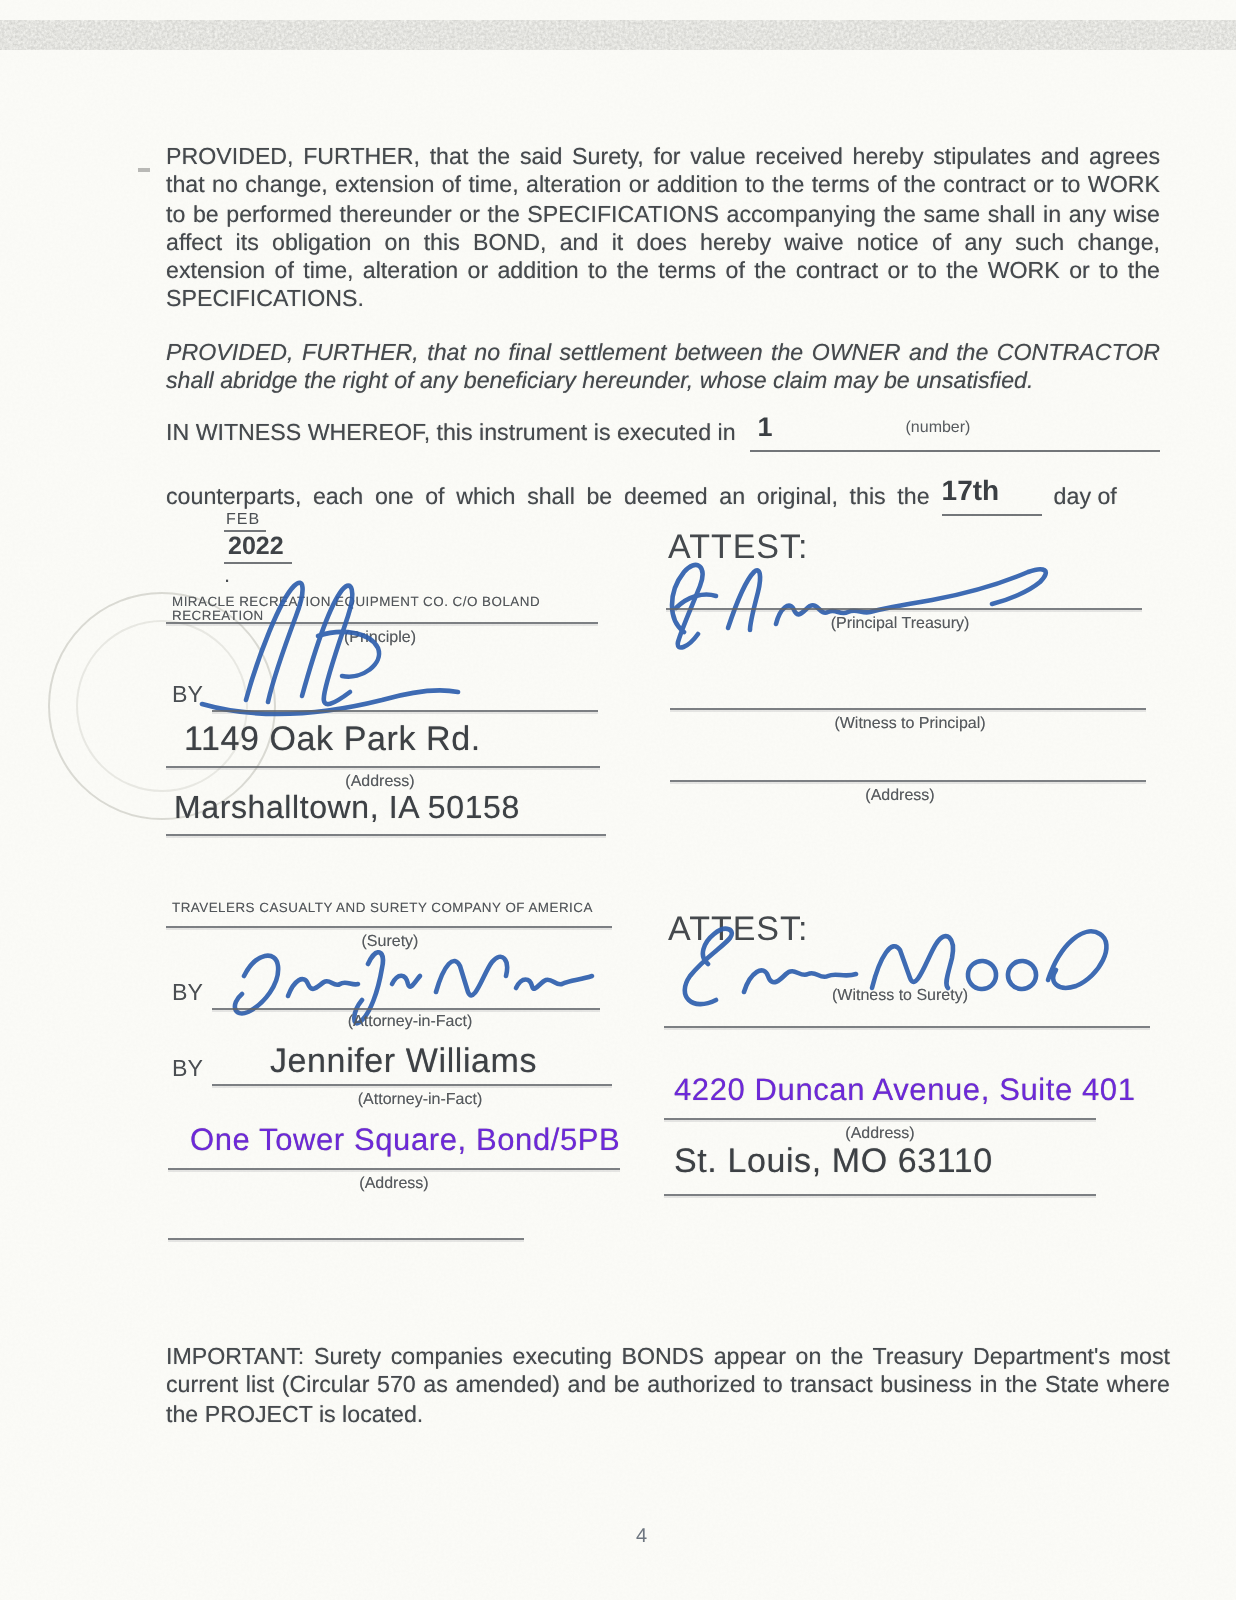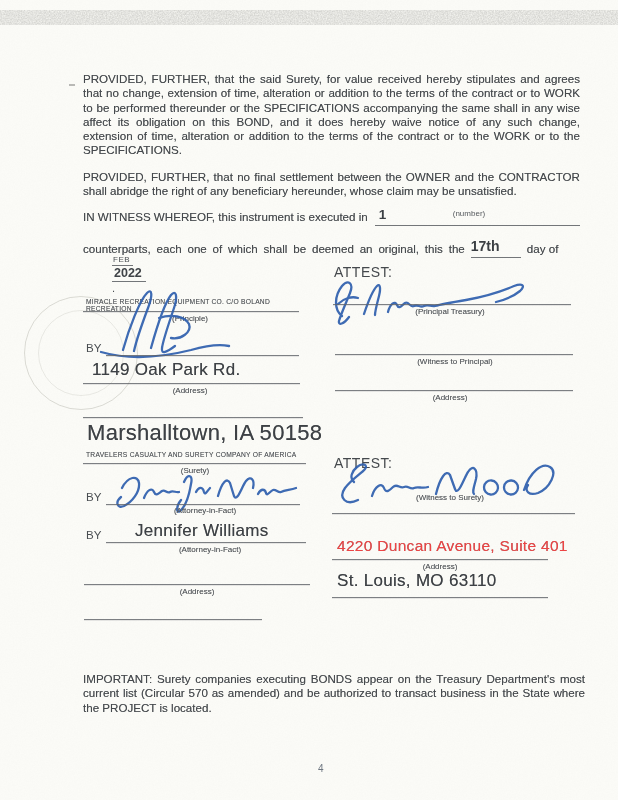--- a/index.html
+++ b/index.html
@@ -19,24 +19,24 @@
        text-shadow:0 0 .4px rgba(70,72,75,.55);text-align:center;}
   .just{text-align:justify;}
   .rule{position:absolute;height:0;border-top:1.2px solid rgba(96,100,105,.82);
         box-shadow:0 1px 0 rgba(96,100,105,.14);}
   .cap{position:absolute;font-size:8px;color:#565a5e;text-align:center;
        text-shadow:0 0 .3px rgba(80,82,85,.5);}
   .tiny-co{position:absolute;font-size:6.7px;letter-spacing:.25px;color:#53575b;
            text-shadow:0 0 .3px rgba(80,82,85,.5);}
   .big-fill{position:absolute;font-size:17px;color:#3d4145;letter-spacing:.3px;
             text-shadow:0 0 .4px rgba(60,62,66,.6);}
-  .med-fill{position:absolute;font-size:15.5px;color:#ef4444;letter-spacing:.3px;
+  .med-fill{position:absolute;font-size:15.5px;color:#6d28d9;letter-spacing:.3px;
             text-shadow:0 0 .4px rgba(60,62,66,.6);}
   .by{position:absolute;font-size:11.6px;color:#4a4e52;}
-  .attest{position:absolute;font-size:14px;letter-spacing:.5px;color:#45494d;}
+  .attest{position:absolute;font-size:17px;letter-spacing:.5px;color:#45494d;}
 
   .wit-line{position:absolute;display:flex;align-items:baseline;}
   .wit-fill{flex:1;position:relative;border-bottom:1.3px solid rgba(90,94,99,.85);
             margin-left:7px;}
   .wit-fill .val{position:relative;top:-2px;left:4px;font-size:13.5px;font-weight:700;
                  color:#3b3f43;}
   .wit-fill .under-cap{position:absolute;top:2px;left:38%;font-size:8px;color:#565a5e;}
   .day-blank{display:inline-block;width:50px;text-align:left;
              border-bottom:1.3px solid rgba(90,94,99,.85);margin:0 6px;}
   .day-blank .val{position:relative;top:-2px;font-size:14px;font-weight:700;color:#3b3f43;}
@@ -74,21 +74,21 @@
     <rect x="0" y="4" width="618" height="15" filter="url(#grain)"></rect>
   </svg>
   <svg class="noise-all" width="618" height="800">
     <rect x="0" y="0" width="618" height="800" filter="url(#grain)"></rect>
   </svg>
 
   <div class="speck" style="left:69px;top:84px;width:6px;height:1.6px;"></div>
 
   <div class="txt just" style="left:83px;top:72px;width:497px;">PROVIDED, FURTHER, that the said Surety, for value received hereby stipulates and agrees that no change, extension of time, alteration or addition to the terms of the contract or to WORK to be performed thereunder or the SPECIFICATIONS accompanying the same shall in any wise affect its obligation on this BOND, and it does hereby waive notice of any such change, extension of time, alteration or addition to the terms of the contract or to the WORK or to the SPECIFICATIONS.</div>
 
-  <div class="txt just" style="left:83px;top:170px;width:497px;">PROVIDED, FURTHER, that no final settlement between the OWNER and the CONTRACTOR shall abridge the right of any beneficiary hereunder, whose claim may be unsatisfied.</div>
+  <div class="txt just" style="left:83px;top:170px;width:497px;font-style:italic;">PROVIDED, FURTHER, that no final settlement between the OWNER and the CONTRACTOR shall abridge the right of any beneficiary hereunder, whose claim may be unsatisfied.</div>
 
   <div class="wit-line" style="left:83px;top:207px;width:497px;">
     <span class="txt" style="position:static;">IN WITNESS WHEREOF, this instrument is executed in</span>
     <span class="wit-fill">
       <span class="val">1</span>
       <span class="under-cap">(number)</span>
     </span>
   </div>
 
   <div class="wit-line" style="left:83px;top:239px;width:497px;">
@@ -119,21 +119,21 @@
     <path d="M66 30 C 78 26 92 28 96 36 C 99 44 88 52 78 50"></path>
   </svg>
 
   <div class="by" style="left:86px;top:341px;">BY</div>
   <div class="rule" style="left:106px;top:355px;width:193px;"></div>
 
   <div class="big-fill" style="left:92px;top:360px;">1149 Oak Park Rd.</div>
   <div class="rule" style="left:83px;top:383px;width:217px;"></div>
   <div class="cap" style="left:140px;top:386px;width:100px;">(Address)</div>
 
-  <div class="big-fill" style="left:87px;top:396px;font-size:22px;margin-top:24px;">Marshalltown, IA 50158</div>
+  <div class="big-fill" style="left:87px;top:396px;font-size:16px;">Marshalltown, IA 50158</div>
   <div class="rule" style="left:83px;top:417px;width:220px;"></div>
 
   <div class="attest" style="left:334px;top:264px;">ATTEST:</div>
 
   <svg class="sig" style="left:328px;top:276px;" width="208" height="50" viewBox="0 0 208 50">
     <path d="M14 40 C 6 34 6 20 14 10 C 20 3 26 7 22 17 C 18 27 13 38 11 45 C 10 50 16 48 21 41"></path>
     <path d="M10 28 C 16 22 24 20 30 22"></path>
     <path d="M36 38 C 40 26 45 14 49 10 C 52 7 53 12 51 20 C 49 28 47 35 47 39"></path>
     <path d="M60 36 C 62 28 67 24 69 29 C 71 34 74 29 77 27 C 81 25 82 32 86 30 C 90 28 92 32 96 30 C 100 28 103 31 107 30 C 114 28 126 26 138 24 C 154 21 172 16 186 10 C 194 7 198 9 192 15 C 186 20 176 24 168 26"></path>
   </svg>
@@ -160,20 +160,21 @@
     <path d="M152 24 C 155 18 159 19 160 23 C 161 27 164 21 167 20 C 170 19 172 23 175 22 C 179 20 184 20 190 18"></path>
   </svg>
   <div class="rule" style="left:106px;top:504px;width:194px;"></div>
   <div class="cap" style="left:145px;top:506px;width:120px;">(Attorney-in-Fact)</div>
 
   <div class="by" style="left:86px;top:528px;">BY</div>
   <div class="big-fill" style="left:110px;top:521px;margin-left:25px;">Jennifer Williams</div>
   <div class="rule" style="left:106px;top:542px;width:200px;"></div>
   <div class="cap" style="left:150px;top:545px;width:120px;">(Attorney-in-Fact)</div>
 
+  <div class="med-fill" style="left:95px;top:562px;">One Tower Square, Bond/5PB</div>
   <div class="rule" style="left:84px;top:584px;width:226px;"></div>
   <div class="cap" style="left:147px;top:587px;width:100px;">(Address)</div>
 
   <div class="rule" style="left:84px;top:619px;width:178px;"></div>
 
   <div class="attest" style="left:334px;top:455px;">ATTEST:</div>
 
   <svg class="sig" style="left:330px;top:458px;" width="235" height="58" viewBox="0 0 235 58">
     <path d="M28 42 C 16 48 8 40 15 30 C 22 21 32 15 35 11 C 38 7 33 4 27 9 C 22 13 19 20 24 24"></path>
     <path d="M42 38 C 45 28 52 24 54 30 C 56 36 60 32 63 29 C 67 25 70 31 74 29 C 78 27 80 32 84 30 C 88 28 92 31 98 29"></path>

